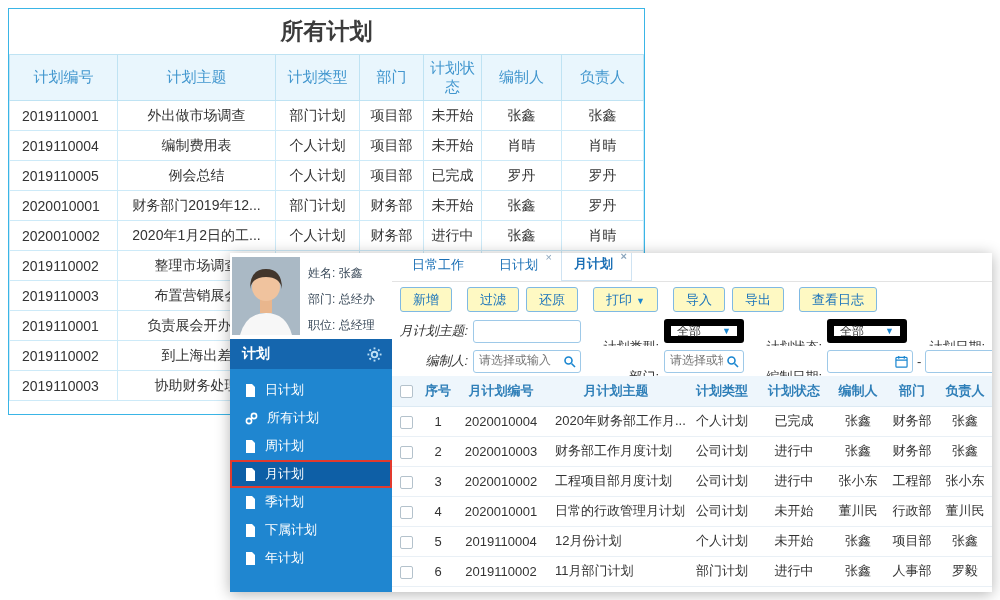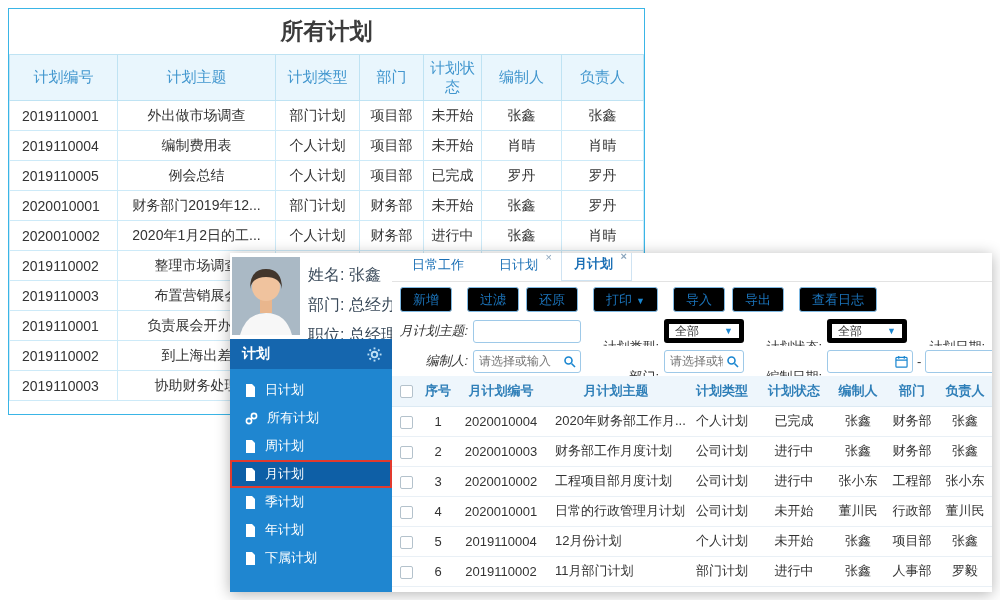--- a/index.html
+++ b/index.html
@@ -35,21 +35,21 @@
   .fg-window {
     position:absolute; left:230px; top:253px; width:762px; height:339px;
     background:#fff; box-shadow:0 2px 14px rgba(0,0,0,0.30);
     display:flex;
   }
 
   
   .left-panel { width:162px; flex-shrink:0; display:flex; flex-direction:column; background:#fff; }
   .profile { height:86px; display:flex; background:#fff; }
   .photo { width:68px; height:78px; margin:4px 0 0 2px; flex-shrink:0; }
-  .profile-info { flex:1; padding:12px 0 0 8px; font-size:16px; color:#3a4a5a; }
+  .profile-info { flex:1; padding:12px 0 0 8px; font-size:12px; color:#3a4a5a; }
   .profile-info div { margin-bottom:9px; white-space:nowrap; }
   .plan-header {
     height:30px; background:#1566ae; color:#fff; display:flex; align-items:center;
     justify-content:space-between; padding:0 10px 0 12px; font-size:14px; font-weight:bold;
   }
   .menu { flex:1; background:#1f86d0; padding-top:7px; }
   .menu-item {
     height:28px; display:flex; align-items:center; gap:9px;
     color:#fff; font-size:13px; padding-left:15px; cursor:pointer; white-space:nowrap;
   }
@@ -64,40 +64,40 @@
   }
   .tab {
     position:relative; padding:5px 18px 7px 12px; font-size:13px; color:#1a6fb5;
     cursor:pointer; white-space:nowrap;
   }
   .tab.active { font-weight:bold; border:1px solid #cfe3f2; background:#fff; }
   .tab-close { position:absolute; top:0; right:4px; font-size:11px; color:#8aa5bd; cursor:pointer; }
 
   .toolbar { height:34px; display:flex; align-items:center; padding-left:8px; gap:7px; flex-shrink:0; }
   .tbtn {
-    border:1px solid #7fb9e3; color:#1b74bb; background:#000000; border-radius:3px;
+    border:1px solid #7fb9e3; color:#1b74bb; background:#fef9c3; border-radius:3px;
     font-size:13px; padding:5px 12px; line-height:1; cursor:pointer; white-space:nowrap;
     font-family:inherit;
   }
   .tbtn .arrow { margin-left:4px; }
   .gap { margin-left:8px;font-family:Liberation Serif, serif; }
 
   .frow { height:30px; display:flex; align-items:center; white-space:nowrap; overflow:hidden; font-size:13px; flex-shrink:0; }
   .flabel { display:inline-block; text-align:right; margin-right:5px; color:#333; flex-shrink:0; }
   .lw74 { width:74px;font-style:italic; } .lw62 { width:62px;margin-top:32px; }
   .mg { margin-left:16px; }
   .finput {
     height:23px; border:1px solid #9ec9e8; border-radius:3px; width:108px;
-    font-size:12px; padding:0 5px; color:#6d28d9; outline:none; font-family:Liberation Sans, sans-serif; flex-shrink:0;
+    font-size:12px; padding:0 5px; color:#6d28d9; outline:none; font-family:Liberation Mono, monospace; flex-shrink:0;
   }
   .iwrap { position:relative; display:inline-flex; align-items:center; flex-shrink:0; }
   .iwrap .finput { padding-right:20px; }
   .iwrap svg { position:absolute; right:5px; cursor:pointer; }
   .fselect {
-    height:24px; border:5px solid #000000; border-radius:3px; width:80px;
+    height:24px; border:7px solid #000000; border-radius:3px; width:80px;
     display:inline-flex; align-items:center; justify-content:space-between;
     padding:0 6px; font-size:12px; color:#333; cursor:pointer; background:#fff; flex-shrink:0;
   }
   .arrow { color:#1a86d0; font-size:9px; }
   .dash { margin:0 4px; color:#333; }
 
   .fg-table { width:100%; border-collapse:collapse; table-layout:fixed; font-size:13px; }
   .fg-table th {
     background:#eef6fc; color:#2f7fb8; font-weight:bold; height:30px;
     border-bottom:1px solid #dceaf4; padding:0 2px; white-space:nowrap; overflow:hidden;
@@ -309,27 +309,27 @@
       <div class="menu-item">
         <svg width="11" height="13" viewBox="0 0 11 13">
             <path d="M1 0h6l3 3v10H1z" fill="#fff"></path>
           </svg>
         <span>季计划</span>
       </div>
       <div class="menu-item">
         <svg width="11" height="13" viewBox="0 0 11 13">
             <path d="M1 0h6l3 3v10H1z" fill="#fff"></path>
           </svg>
-        <span>年计划</span>
+        <span>下属计划</span>
       </div>
       <div class="menu-item">
         <svg width="11" height="13" viewBox="0 0 11 13">
             <path d="M1 0h6l3 3v10H1z" fill="#fff"></path>
           </svg>
-        <span>下属计划</span>
+        <span>年计划</span>
       </div>
     </div>
   </div>
 
   <div class="right-panel">
 
     <div class="tabbar">
       <div class="tab">
         <span>日常工作</span>
       </div>

